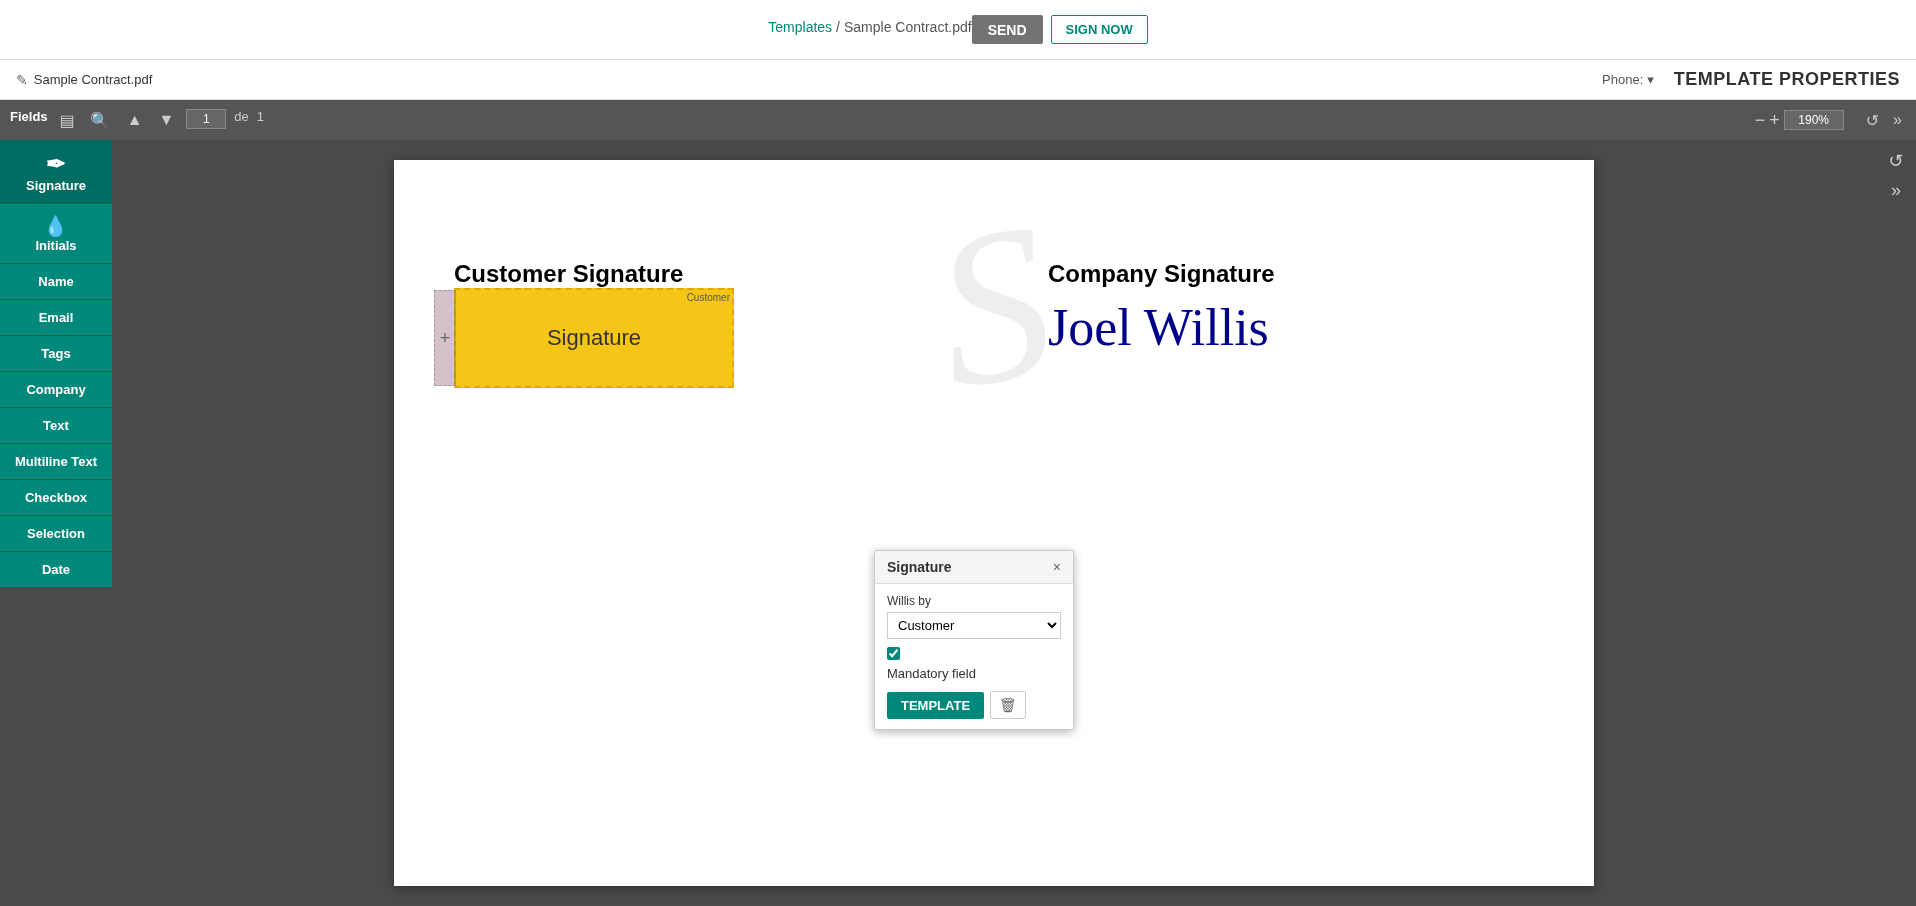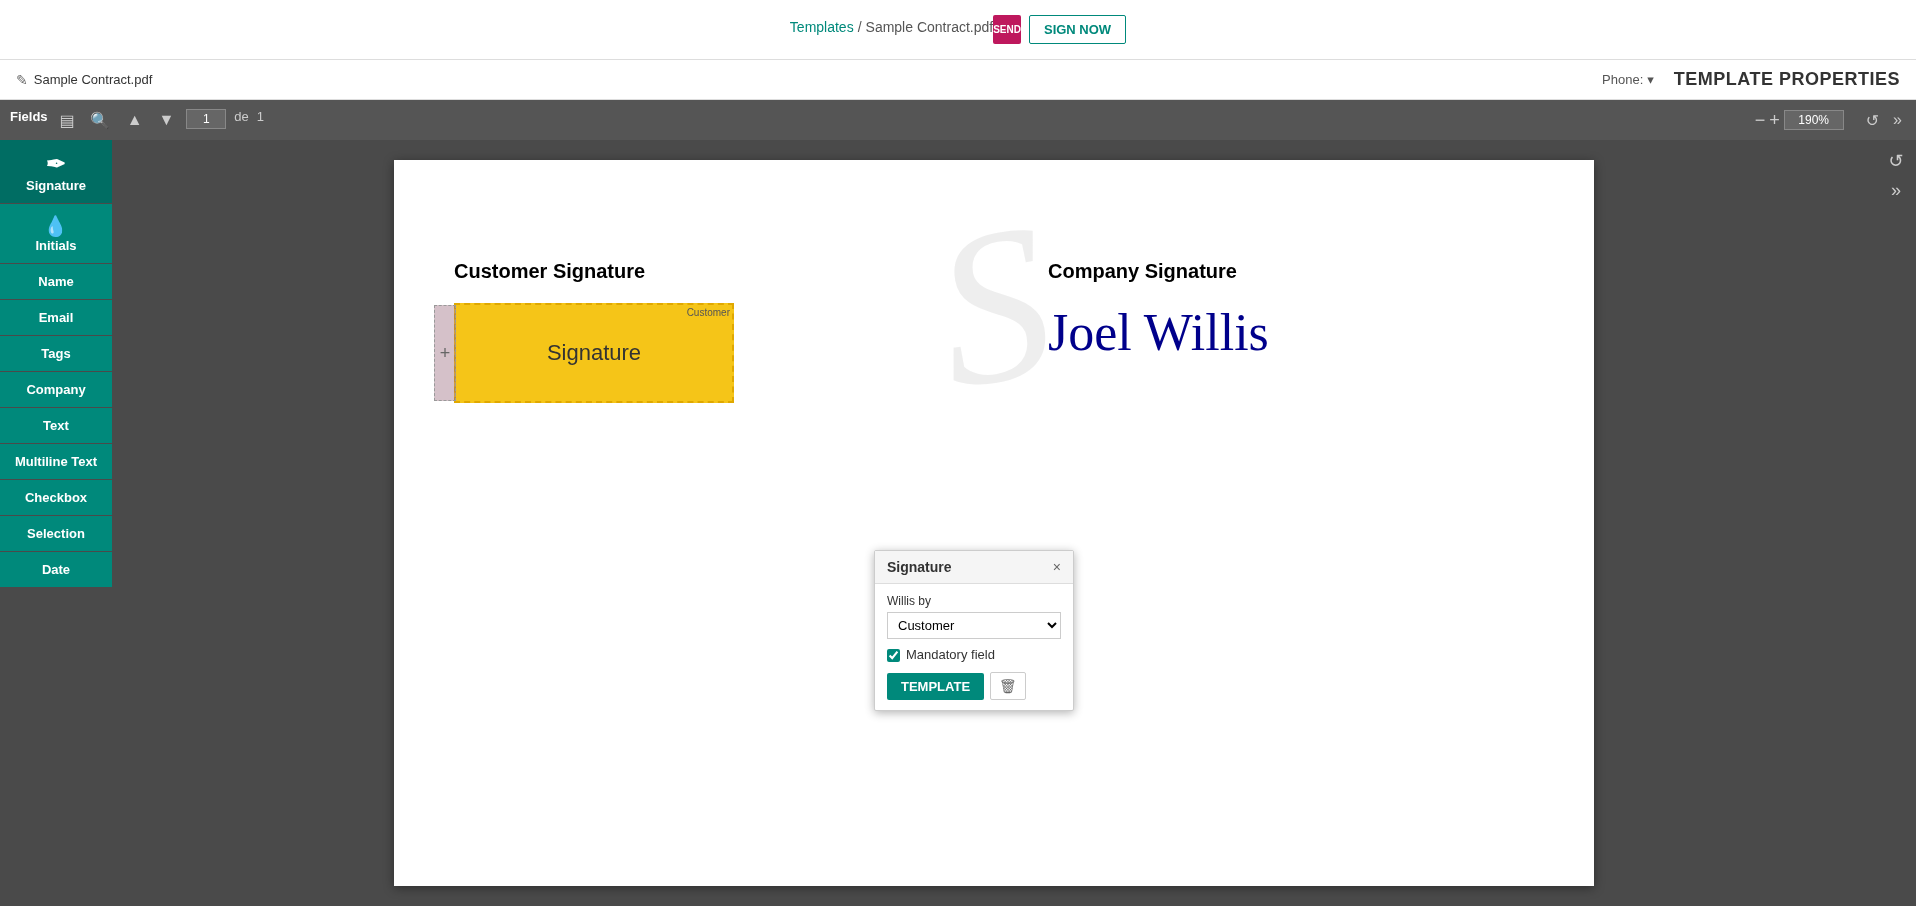--- a/index.html
+++ b/index.html
@@ -24,25 +24,25 @@
       gap: 4px;
       margin-bottom: 6px;
     }
     .breadcrumb a { color: #00897b; text-decoration: none; }
     .breadcrumb span { color: #555; }
     .action-buttons {
       display: flex;
       gap: 8px;
     }
     .btn-send {
-      background: #be185d;
+      background: #737373;
       color: #fff;
       border: none;
-      padding: 6px 0;
-      font-size: 10px;
+      padding: 6px 16px;
+      font-size: 14px;
       font-weight: bold;
       cursor: pointer;
       border-radius: 2px;
     }
     .btn-sign-now {
       background: #fff;
       color: #00897b;
       border: 1px solid #00897b;
       padding: 6px 14px;
       font-size: 13px;
@@ -226,23 +226,22 @@
     }
     .signature-row {
       display: flex;
       justify-content: space-between;
       margin-top: 60px;
     }
     .signature-column {
       width: 45%;
     }
     .signature-title {
-      font-size: 20px;
-      font-weight: bold;
-      margin-bottom: 20px;
+      font-size: 24px;
+      font-weight: bold;
     }
     .signature-box {
       position: relative;
       width: 280px;
       height: 100px;
       background: #f5c518;
       border: 2px dashed #e0a800;
       display: flex;
       align-items: center;
       justify-content: center;
@@ -325,23 +324,24 @@
     }
     .popup-select {
       flex: 1;
       padding: 4px 6px;
       font-size: 13px;
       border: 1px solid #ccc;
       background: #fff;
     }
     .popup-checkbox-row {
       display: flex;
-      align-items: flex-end;
+      align-items: flex-start;
       gap: 6px;
       margin-bottom: 10px;
+      flex-direction: column;
     }
     .popup-checkbox-row input { accent-color: #00897b; }
     .popup-checkbox-label { font-size: 13px; color: #333; }
     .popup-actions {
       display: flex;
       align-items: center;
       gap: 6px;
     }
     .btn-validate {
       background: #00897b;

